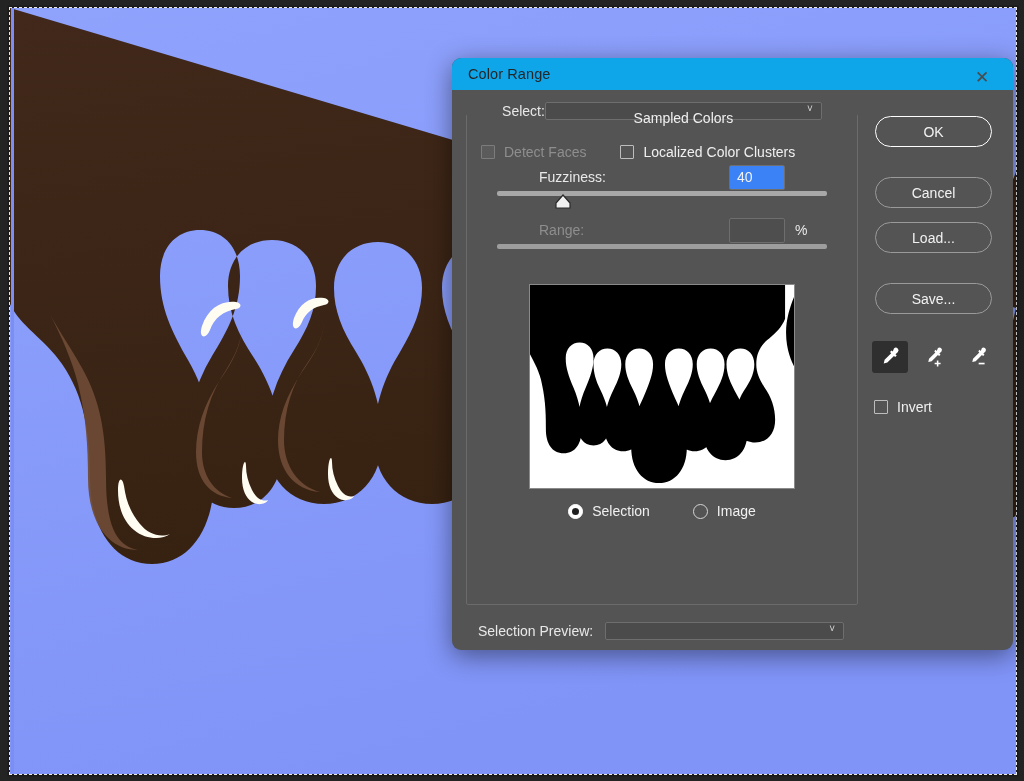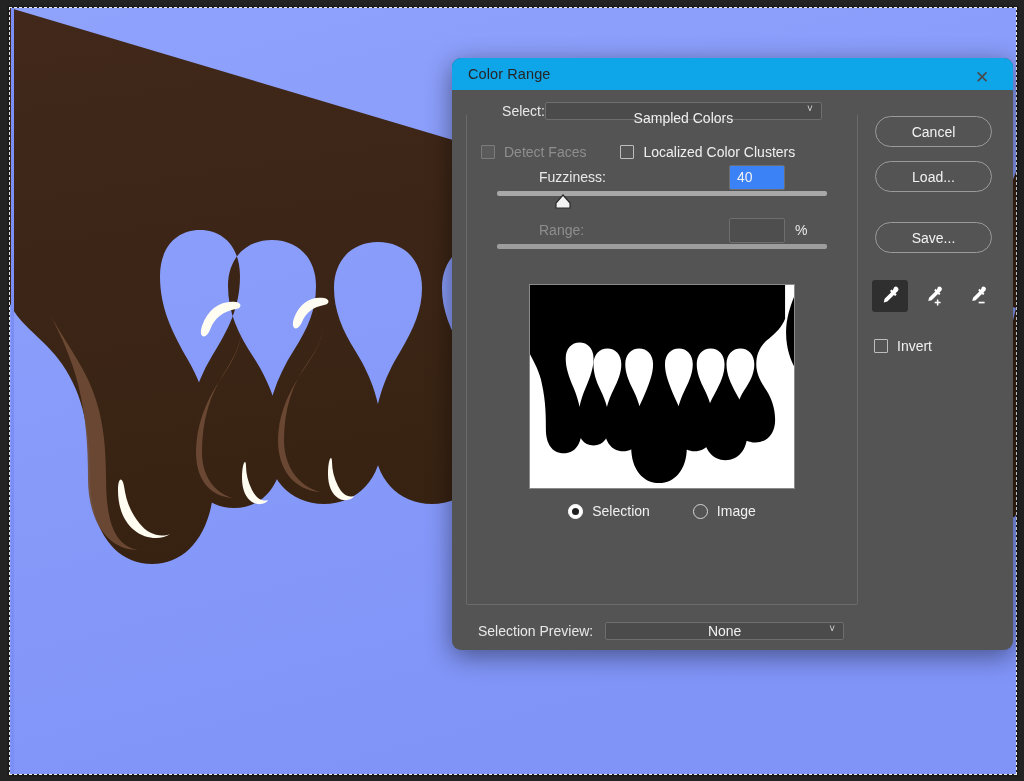--- a/index.html
+++ b/index.html
@@ -640,20 +640,21 @@
             </div>
             <div class="radio-wrap">
               <span class="radio"></span>
               <span class="radio-label">Image</span>
             </div>
           </div>
 
         </div>
 
         <div id="right-col">
+          <button class="btn primary">OK</button>
           <button class="btn">Cancel</button>
           <button class="btn" id="btn-load">Load...</button>
           <button class="btn">Save...</button>
 
           <div id="eyedropper-row">
             <div class="eyedrop active">
               <svg width="22" height="22" viewBox="0 0 20 20">
                 <path d="M13.6 2.2a2.4 2.4 0 0 1 3.4 3.4l-2 2 1.1 1.1-1.4 1.4-1.1-1.1-6 6-3.3.8.8-3.3 6-6-1.1-1.1 1.4-1.4 1.1 1.1z" fill="#ffffff"></path>
               </svg>
             </div>
@@ -675,21 +676,20 @@
             <span class="cb"></span>
             <span class="cb-label">Invert</span>
           </div>
         </div>
 
       </div>
 
       <div id="bottom-row">
         <span class="field-label">Selection Preview:</span>
         <div class="select-box" id="selpreview-dropdown">
-          <span class="select-value">None</span>
           <span class="caret">˅</span>
         </div>
       </div>
 
     </div>
   </div>
 
 </div>
 
 </body></html>

